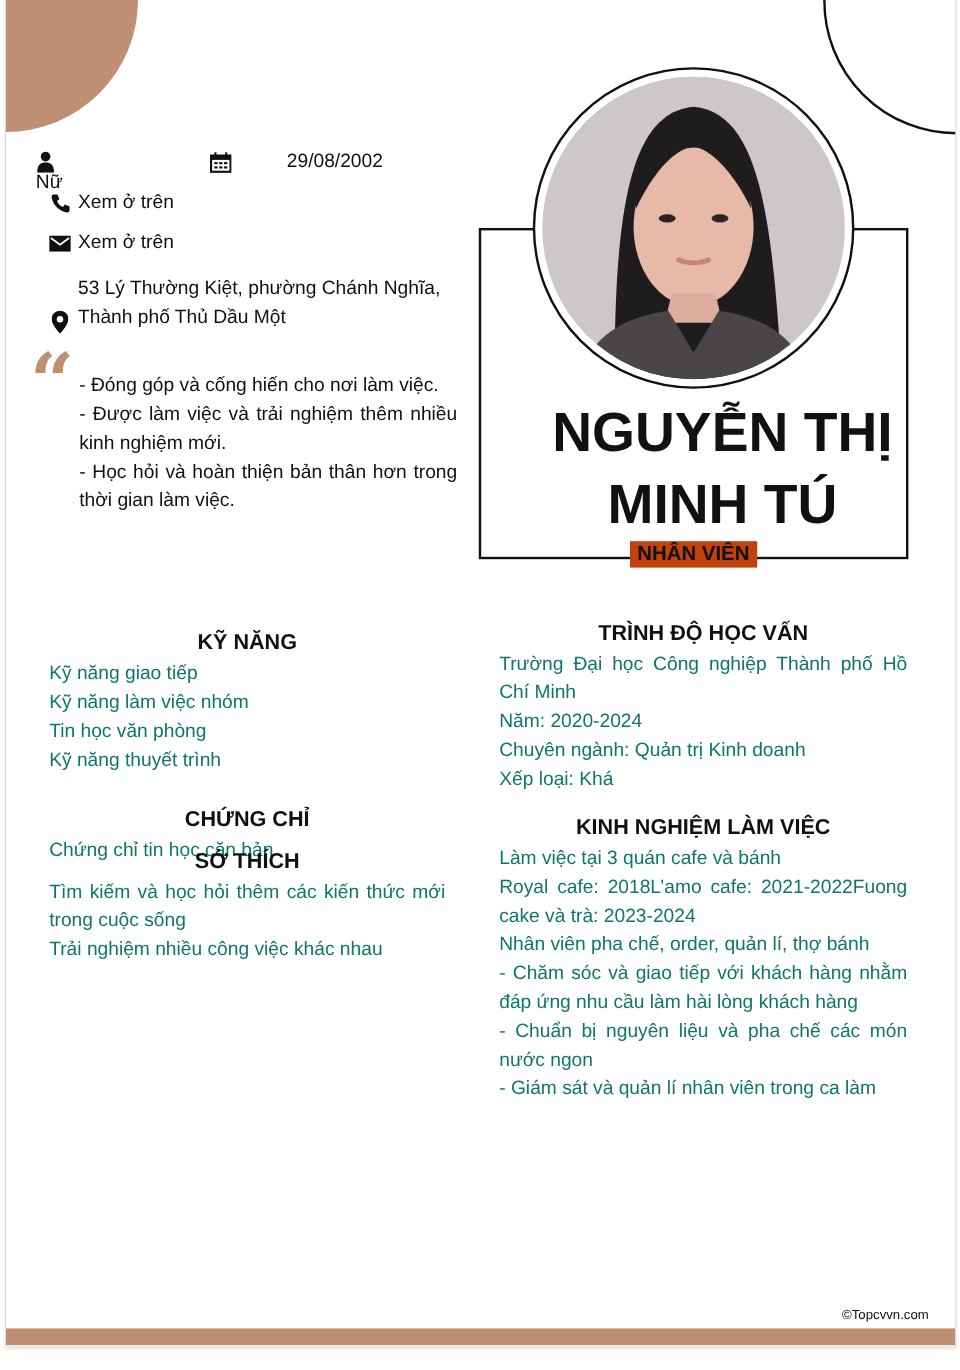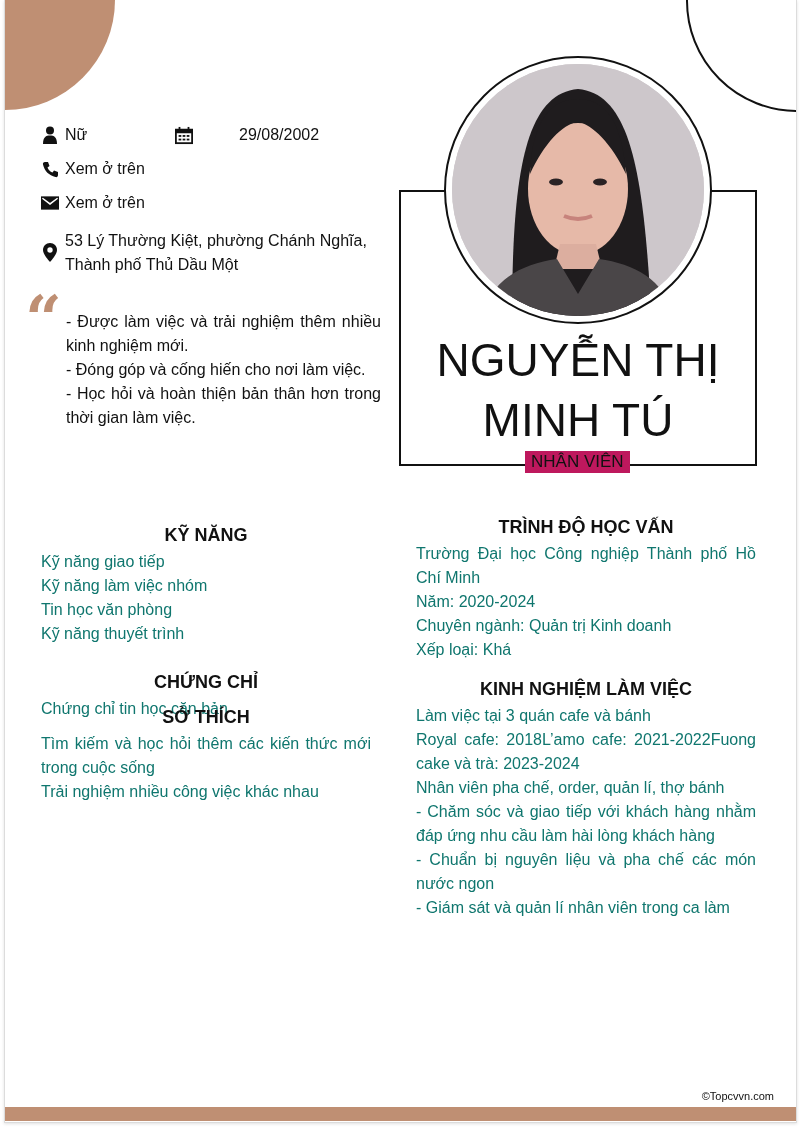--- a/index.html
+++ b/index.html
@@ -24,21 +24,21 @@
     position: absolute; left: 0; top: 1107px; width: 791px; height: 14px; background: #BF8F73;
   }
   .copyright {
     position: absolute; right: 22px; top: 1090px; font-size: 11px; color: #111;
   }
 
   
   .contact-row { position: absolute; display: flex; align-items: center; font-size: 16px; color: #111; }
   .contact-row .ic { width: 18px; height: 18px; margin-right: 6px; display: inline-flex; align-items: center; justify-content: center; }
   .contact-row svg { display: block; }
-  .addr { align-items: flex-start; }
+  .addr { align-items: flex-end; }
   .addr .txt { line-height: 24px; width: 310px; }
   .addr .ic { margin-top: 14px; }
 
   
   .quote-mark {
     position: absolute; left: 20px; top: 287px; font-family: "DejaVu Serif", serif;
     font-size: 64px; font-weight: bold; color: #BF8F73; line-height: 1; letter-spacing: -4px;
   }
   .objective {
     position: absolute; left: 61px; top: 310px; width: 315px; font-size: 16px; line-height: 24px;
@@ -54,44 +54,44 @@
   .photo-ring {
     position: absolute; left: 439px; top: 56px; width: 264px; height: 264px;
     border-radius: 50%; border: 2px solid #111; background: #fff;
   }
   .photo {
     position: absolute; left: 447px; top: 64px; width: 252px; height: 252px; border-radius: 50%;
     overflow: hidden; background: #cfc9cc;
   }
   .name {
     position: absolute; left: 396px; top: 330px; width: 354px; text-align: center;
-    font-size: 46px; font-weight: normal; line-height: 60px; color: #111;
+    font-size: 46px; font-weight: bold; line-height: 60px; color: #111; padding-left: 24px;
   }
   .title-label {
-    position: absolute; left: 520px; top: 451px; padding: 0 6px; background: #be185d;
-    font-size: 17px; color: #111; line-height: 22px;
+    position: absolute; left: 520px; top: 451px; padding: 0 6px; background: #c2410c;
+    font-size: 17px; color: #111; line-height: 22px; font-weight: bold;
   }
 
   
   .section { position: absolute; }
   .section h2 {
     margin: 0 0 4px 0; font-size: 18px; font-weight: bold; color: #111; line-height: 22px; text-align: center;
   }
   .section .line { font-size: 16px; line-height: 24px; color: #0f766e; text-align: justify; }
   .left-col { left: 36px; width: 330px; }
   .right-col { left: 411px; width: 340px; }
 </style>
 </head>
 <body>
 
 <div class="page">
   <div class="deco-tl"></div>
   <div class="deco-tr"></div>
 
-  <div class="contact-row" style="left:36px; top:126px;">
+  <div class="contact-row" style="left:24px; top:126px;flex-direction:column;">
     <span class="ic">
       <svg width="16" height="18" viewBox="0 0 16 18">
           <circle cx="8" cy="4.5" r="4" fill="#111"></circle>
           <path d="M1 18 C1 11 4 9.5 8 9.5 C12 9.5 15 11 15 18 Z" fill="#111"></path>
         </svg>
     </span>
     <span>Nữ</span>
   </div>
   <div class="contact-row" style="left:170px; top:126px;gap:40px;">
     <span class="ic">
@@ -134,22 +134,22 @@
       <svg width="14" height="19" viewBox="0 0 14 19">
           <path d="M7 0 C3 0 0 3 0 7 C0 11.5 7 19 7 19 C7 19 14 11.5 14 7 C14 3 11 0 7 0 Z" fill="#111"></path>
           <circle cx="7" cy="7" r="2.7" fill="#fff"></circle>
         </svg>
     </span>
     <span class="txt">53 Lý Thường Kiệt, phường Chánh Nghĩa, Thành phố Thủ Dầu Một</span>
   </div>
 
   <div class="quote-mark">“</div>
   <div class="objective">
+    <div>- Đóng góp và cống hiến cho nơi làm việc.</div>
     <div>- Được làm việc và trải nghiệm thêm nhiều kinh nghiệm mới.</div>
-    <div>- Đóng góp và cống hiến cho nơi làm việc.</div>
     <div>- Học hỏi và hoàn thiện bản thân hơn trong thời gian làm việc.</div>
   </div>
 
   <div class="name-box"></div>
   <div class="photo-ring"></div>
   <div class="photo">
     <svg width="252" height="252" viewBox="0 0 252 252">
       <rect width="252" height="252" fill="#cdc7cb"></rect>
       <path d="M60 260 C60 120 70 30 126 25 C182 30 192 120 200 260 Z" fill="#1f1c1e"></path>
       <ellipse cx="126" cy="125" rx="50" ry="66" fill="#e6b9a8"></ellipse>

